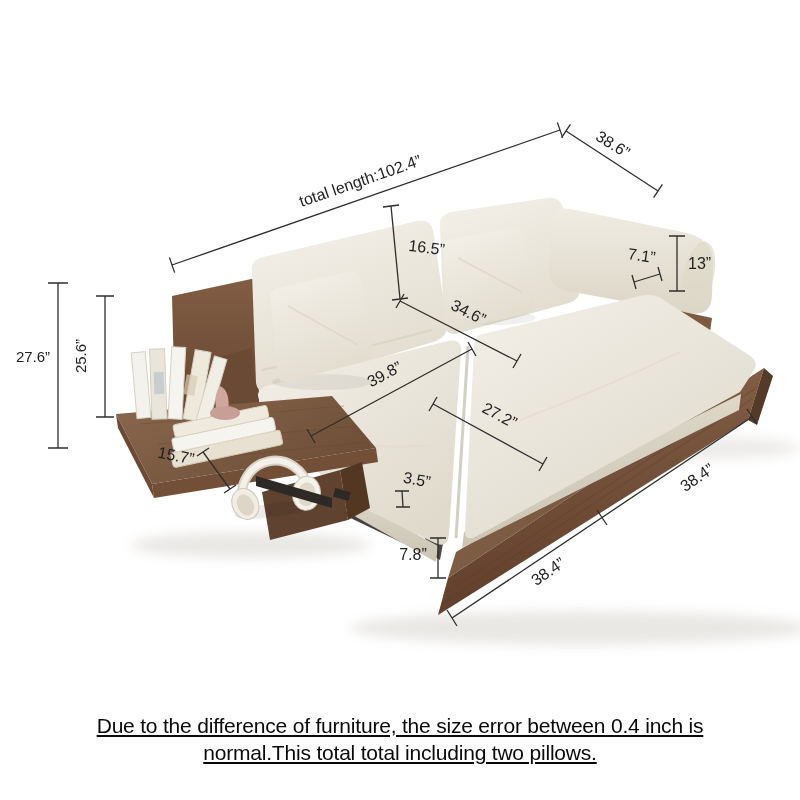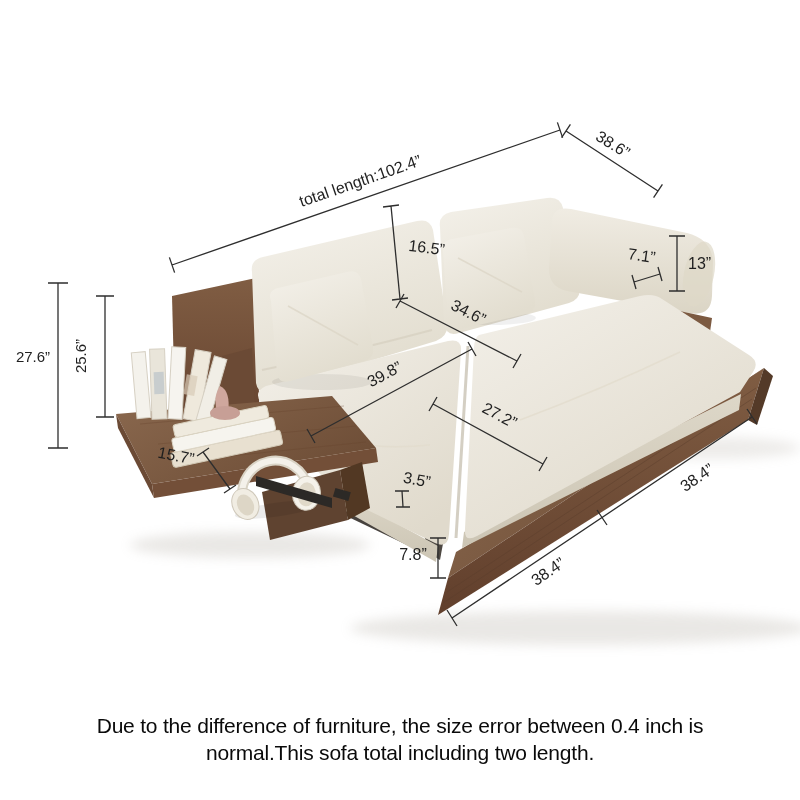--- a/index.html
+++ b/index.html
@@ -1,21 +1,21 @@
 <!DOCTYPE html>
 <html><head>
 <meta charset="utf-8">
 <style>
   html,body{margin:0;padding:0;background:#fff;}
   .stage{position:relative;width:800px;height:800px;background:#ffffff;overflow:hidden;
          font-family:"Liberation Sans", sans-serif;}
   .stage svg{position:absolute;left:0;top:0;}
   .caption{position:absolute;left:0;top:712px;width:800px;text-align:center;
            color:#0a0a0a;font-size:21px;line-height:1.3;letter-spacing:-0.2px;font-weight:500;}
-  .caption p{margin:0;}
+  .caption p{margin:0;text-decoration:underline;}
   .dim-text{font-size:16px;fill:#1f1f1f;}
   .dim-text-sm{font-size:15px;fill:#1f1f1f;}
   .dimline{stroke:#2e2e2e;stroke-width:1.3;fill:none;}
 </style>
 </head>
 <body>
 
 <div class="stage">
 <svg width="800" height="800" viewBox="0 0 800 800">
   <defs>
@@ -216,15 +216,15 @@
 
     <g>
       <path class="dimline" d="M 105 296 L 105 417 M 96 296 L 114 296 M 96 417 L 114 417"></path>
       <text class="dim-text-sm" text-anchor="middle" x="86" y="356" transform="rotate(-90 86 356)">25.6”</text>
     </g>
   </g>
 </svg>
 
   <div class="caption">
     <p>Due to the difference of furniture, the size error between 0.4 inch is</p>
-    <p>normal.This sofa total including two length.</p>
+    <p>normal.This total total including two pillows.</p>
   </div>
 </div>
 
 </body></html>

